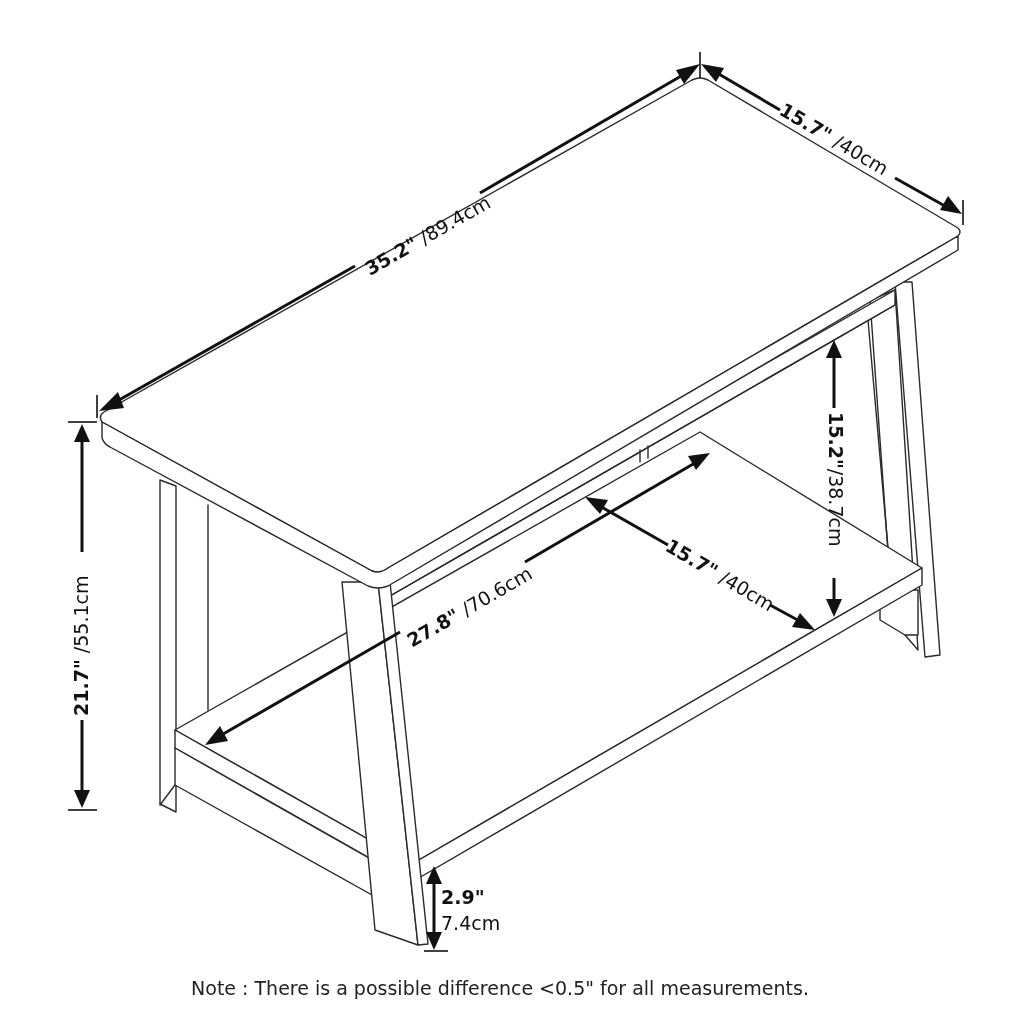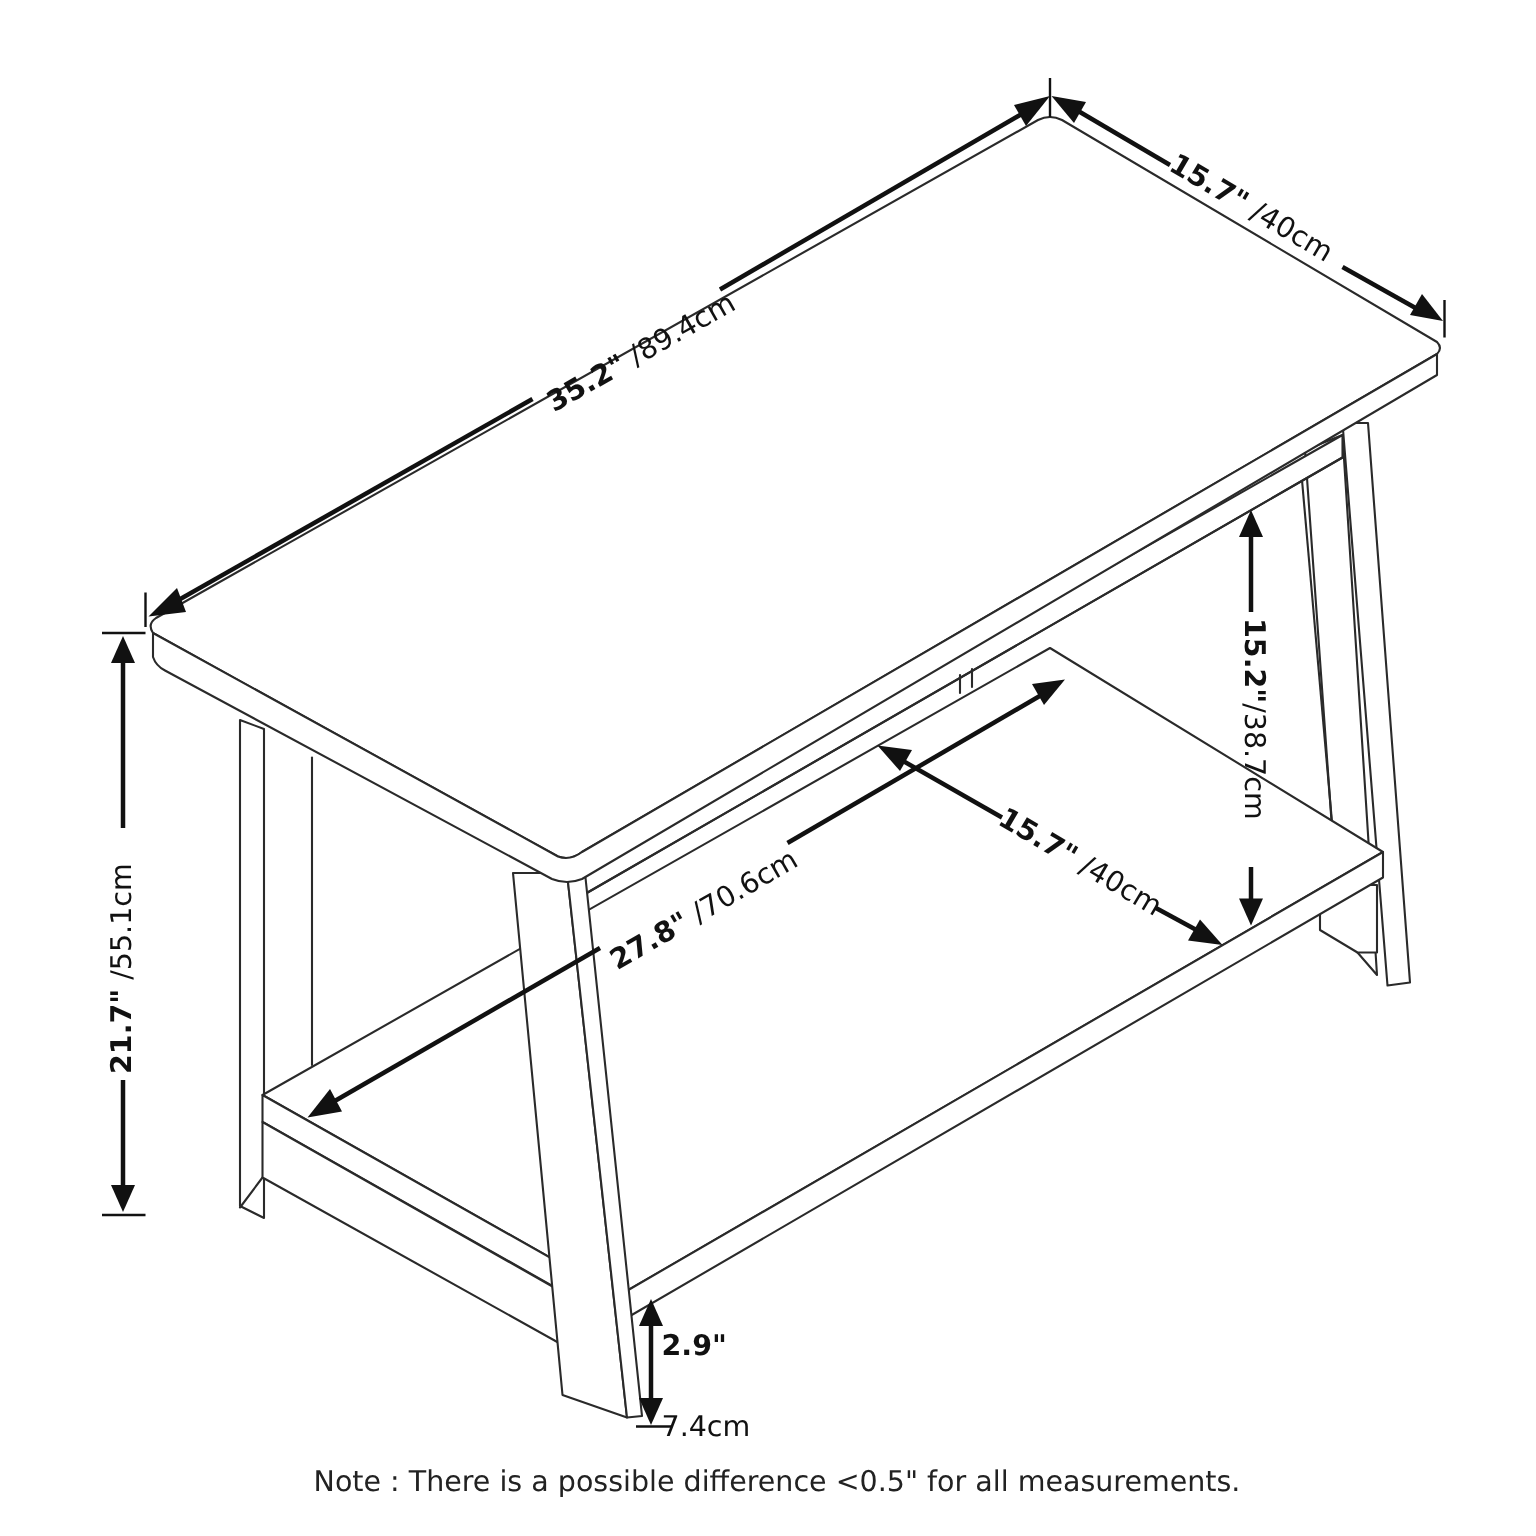--- a/index.html
+++ b/index.html
@@ -5,21 +5,21 @@
     html, body { margin: 0; padding: 0; background: #ffffff; }
     body { width: 1024px; height: 1024px; position: relative; overflow: hidden; font-family: "DejaVu Sans", sans-serif; color: #1a1a1a; }
     #stage { position: absolute; left: 0; top: 0; width: 1024px; height: 1024px; }
     .ln { fill: none; stroke: #2a2a2a; stroke-width: 1.4; stroke-linejoin: round; stroke-linecap: round; }
     .fill { fill: #ffffff; stroke: #2a2a2a; stroke-width: 1.4; stroke-linejoin: round; }
     .dim { stroke: #111; stroke-width: 3; fill: none; stroke-linecap: butt; }
     .tick { stroke: #111; stroke-width: 1.6; }
     .ah { fill: #111; }
     .lbl { position: absolute; white-space: nowrap; font-size: 19px; line-height: 1; color: #111; transform-origin: 0 0; }
     .lbl b { font-weight: bold; }
-    .note { position: absolute; left: 0; width: 1000px; top: 977px; text-align: center; font-size: 19px; color: #222; margin-left: 18px; }
+    .note { position: absolute; left: 0; width: 1000px; top: 977px; text-align: center; font-size: 19px; color: #222; }
   </style>
 </head>
 <body>
 
 <svg id="stage" viewBox="0 0 1024 1024" xmlns="http://www.w3.org/2000/svg">
 
   <g>
     <polygon class="fill" points="895,282 912,282 940,655 925,657"></polygon>
     <polygon class="fill" points="870,300 895,290 918,650 905,635 893,622"></polygon>
     <line class="ln" x1="868" y1="320" x2="888" y2="548"></line>
@@ -132,15 +132,15 @@
   <b>15.7"</b><span> /</span><span>40cm</span>
 </div>
 
 <div class="lbl" style="left:404px; top:634px; transform: rotate(-30deg);">
   <b>27.8"</b><span> /</span><span>70.6cm</span>
 </div>
 
 <div class="lbl" style="left:441px; top:888px;">
   <b>2.9"</b>
 </div>
-<div class="lbl" style="left:441px; top:914px;margin-top:28px;">7.4cm</div>
+<div class="lbl" style="left:441px; top:914px;">7.4cm</div>
 
 <div class="note">Note : There is a possible difference &lt;0.5" for all measurements.</div>
 
 </body></html>

